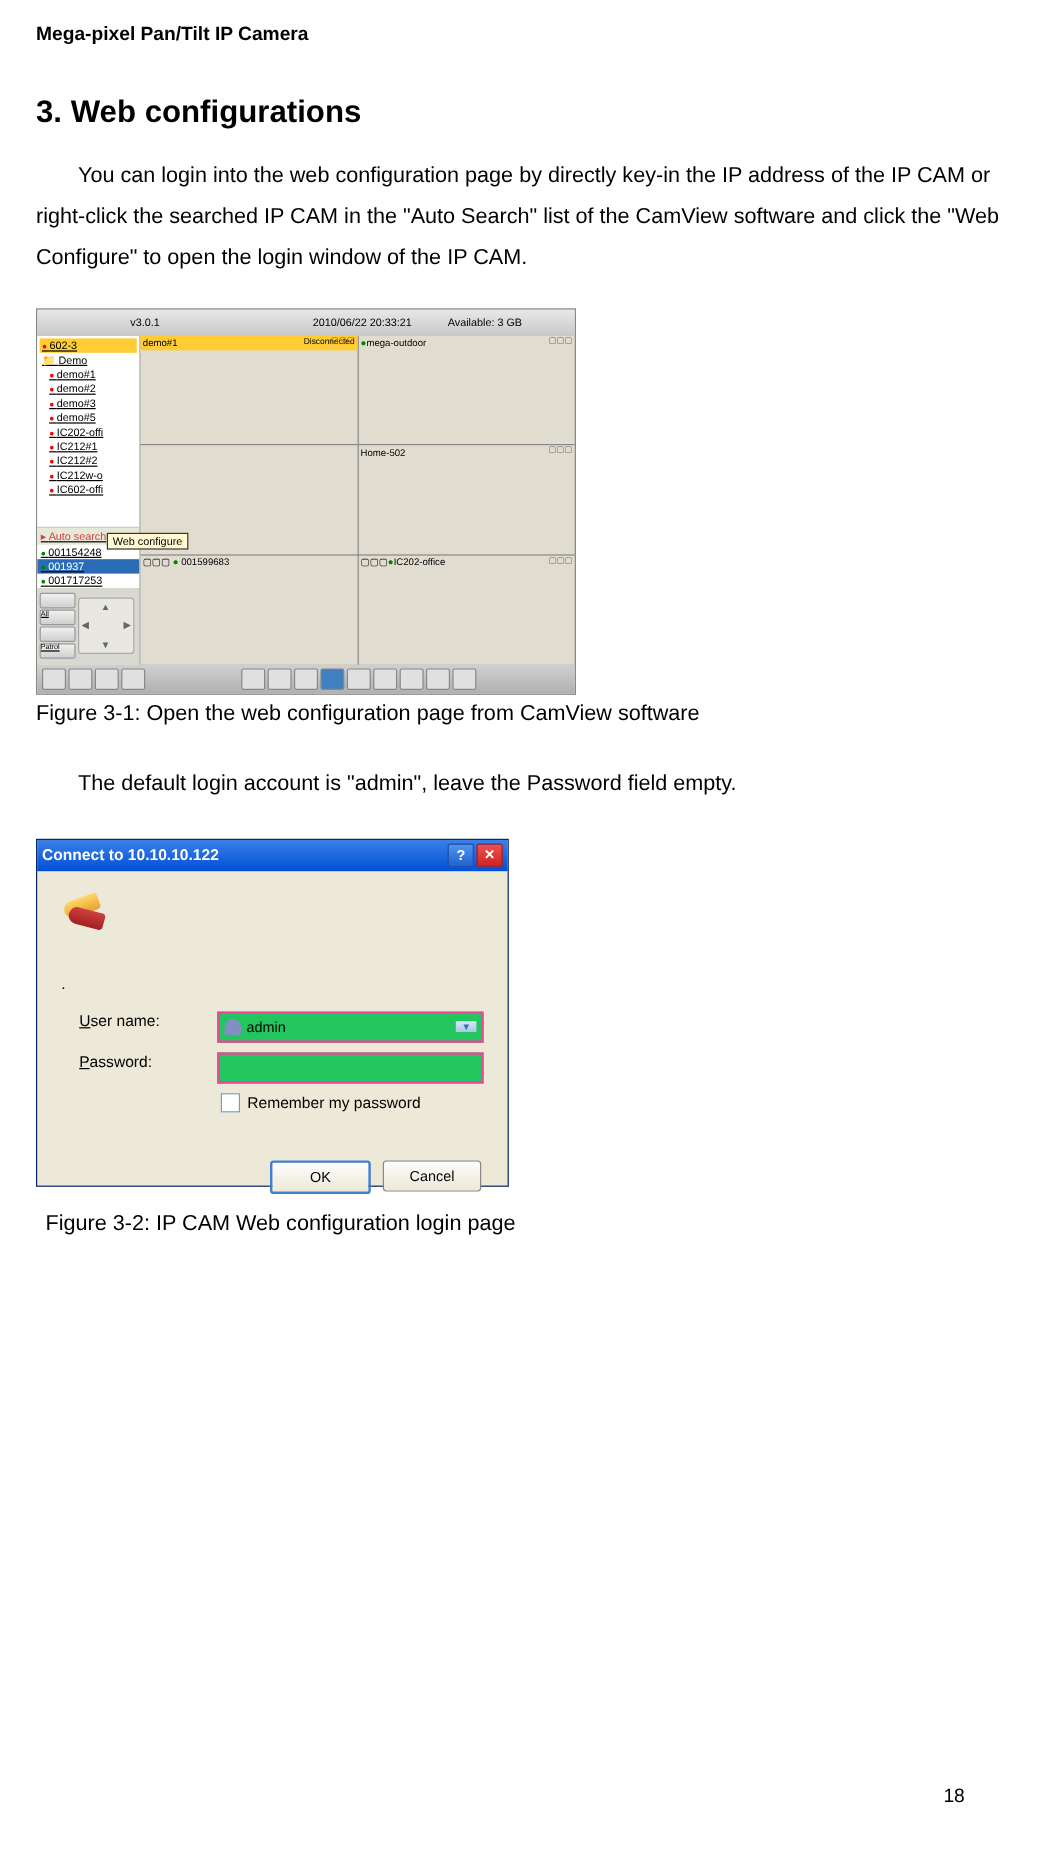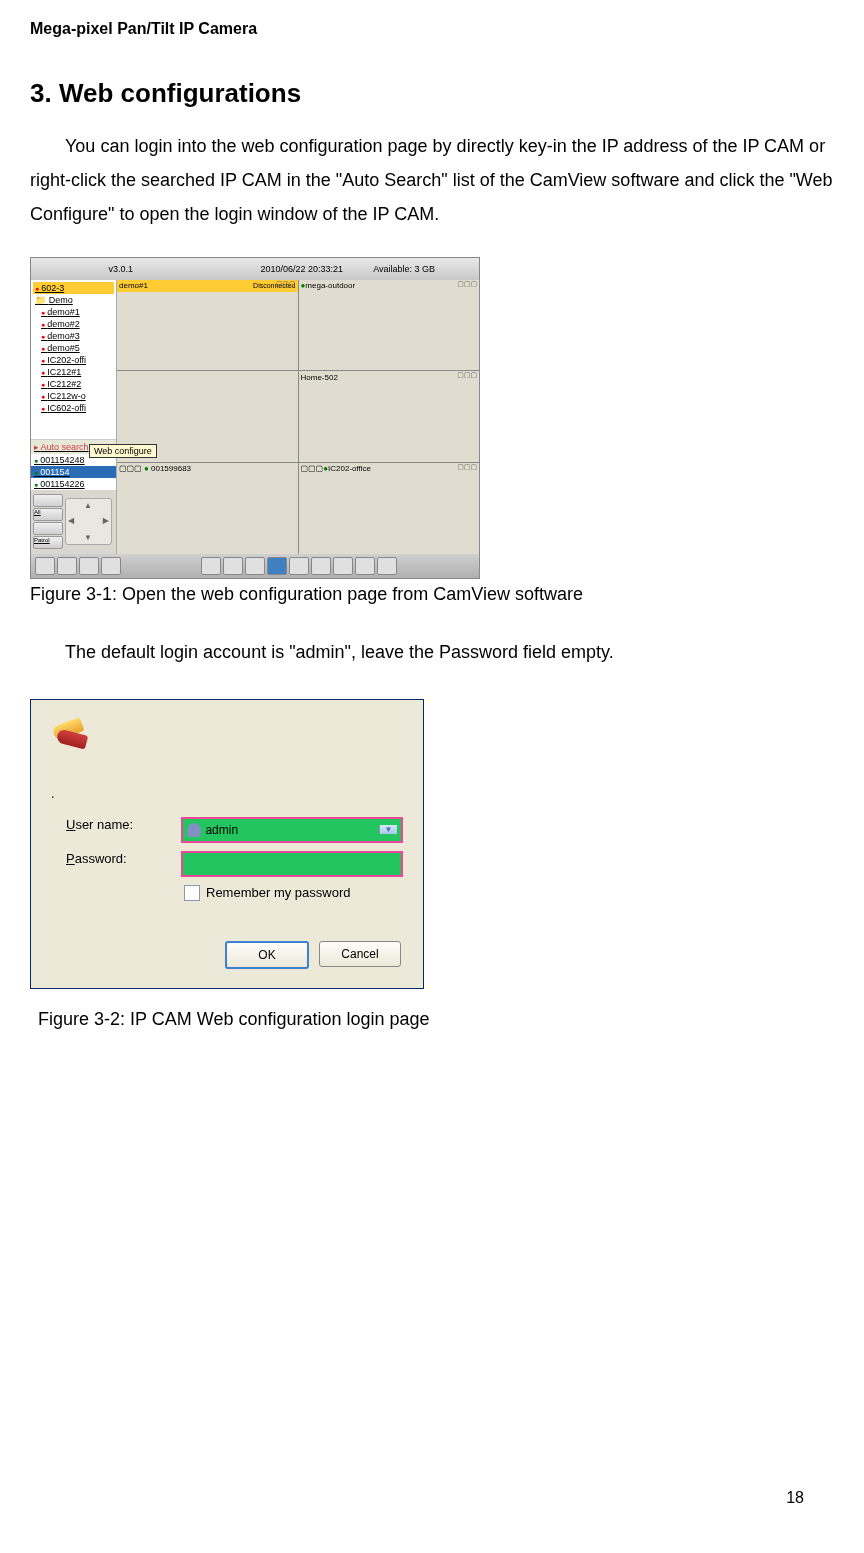--- a/index.html
+++ b/index.html
@@ -410,22 +410,22 @@
         <div class="tree-item tree-dot-red" style="padding-left:8px">demo#5</div>
         <div class="tree-item tree-dot-red" style="padding-left:8px">IC202-offi</div>
         <div class="tree-item tree-dot-red" style="padding-left:8px">IC212#1</div>
         <div class="tree-item tree-dot-red" style="padding-left:8px">IC212#2</div>
         <div class="tree-item tree-dot-red" style="padding-left:8px">IC212w-o</div>
         <div class="tree-item tree-dot-red" style="padding-left:8px">IC602-offi</div>
       </div>
       <div class="autosearch-header">▸ <span>Auto search</span></div>
       <div class="autosearch-list">
         <div class="autosearch-item tree-dot-green">001154248</div>
-        <div class="autosearch-item selected tree-dot-green">001154</div>
-        <div class="autosearch-item tree-dot-green">001154226</div>
+        <div class="autosearch-item selected tree-dot-green">001937</div>
+        <div class="autosearch-item tree-dot-green">001717253</div>
       </div>
       <div class="camview-controls">
         <div class="control-btns">
           <div class="control-btn"></div>
           <div class="control-btn">All</div>
           <div class="control-btn"></div>
           <div class="control-btn">Patrol</div>
         </div>
         <div class="nav-pad">
           <span class="nav-arrow" style="top:2px;left:18px">▲</span>
@@ -486,20 +486,27 @@
     <div class="bottom-btn"></div>
     <div style="flex:1"></div>
   </div>
 </div>
 
 <div class="figure-caption">Figure 3-1: Open the web configuration page from CamView software</div>
 
 <div class="body-text body-text-indent">The default login account is "admin", leave the Password field empty.</div>
 
 <div class="login-dialog">
+  <div class="login-titlebar">
+    <span>Connect to 10.10.10.122</span>
+    <div class="login-titlebar-btns">
+      <div class="login-help-btn">?</div>
+      <div class="login-close-btn">✕</div>
+    </div>
+  </div>
   <div class="login-body">
     <div class="login-keys-icon">
       <div class="login-key1"></div>
       <div class="login-key2"></div>
     </div>
     <div style="font-size:13px;margin-bottom:16px">.</div>
     <div class="login-form-row">
       <div class="login-label"><span class="underline">U</span><span>ser name:</span></div>
       <div class="login-input login-combo">
         <div class="login-combo-field">

